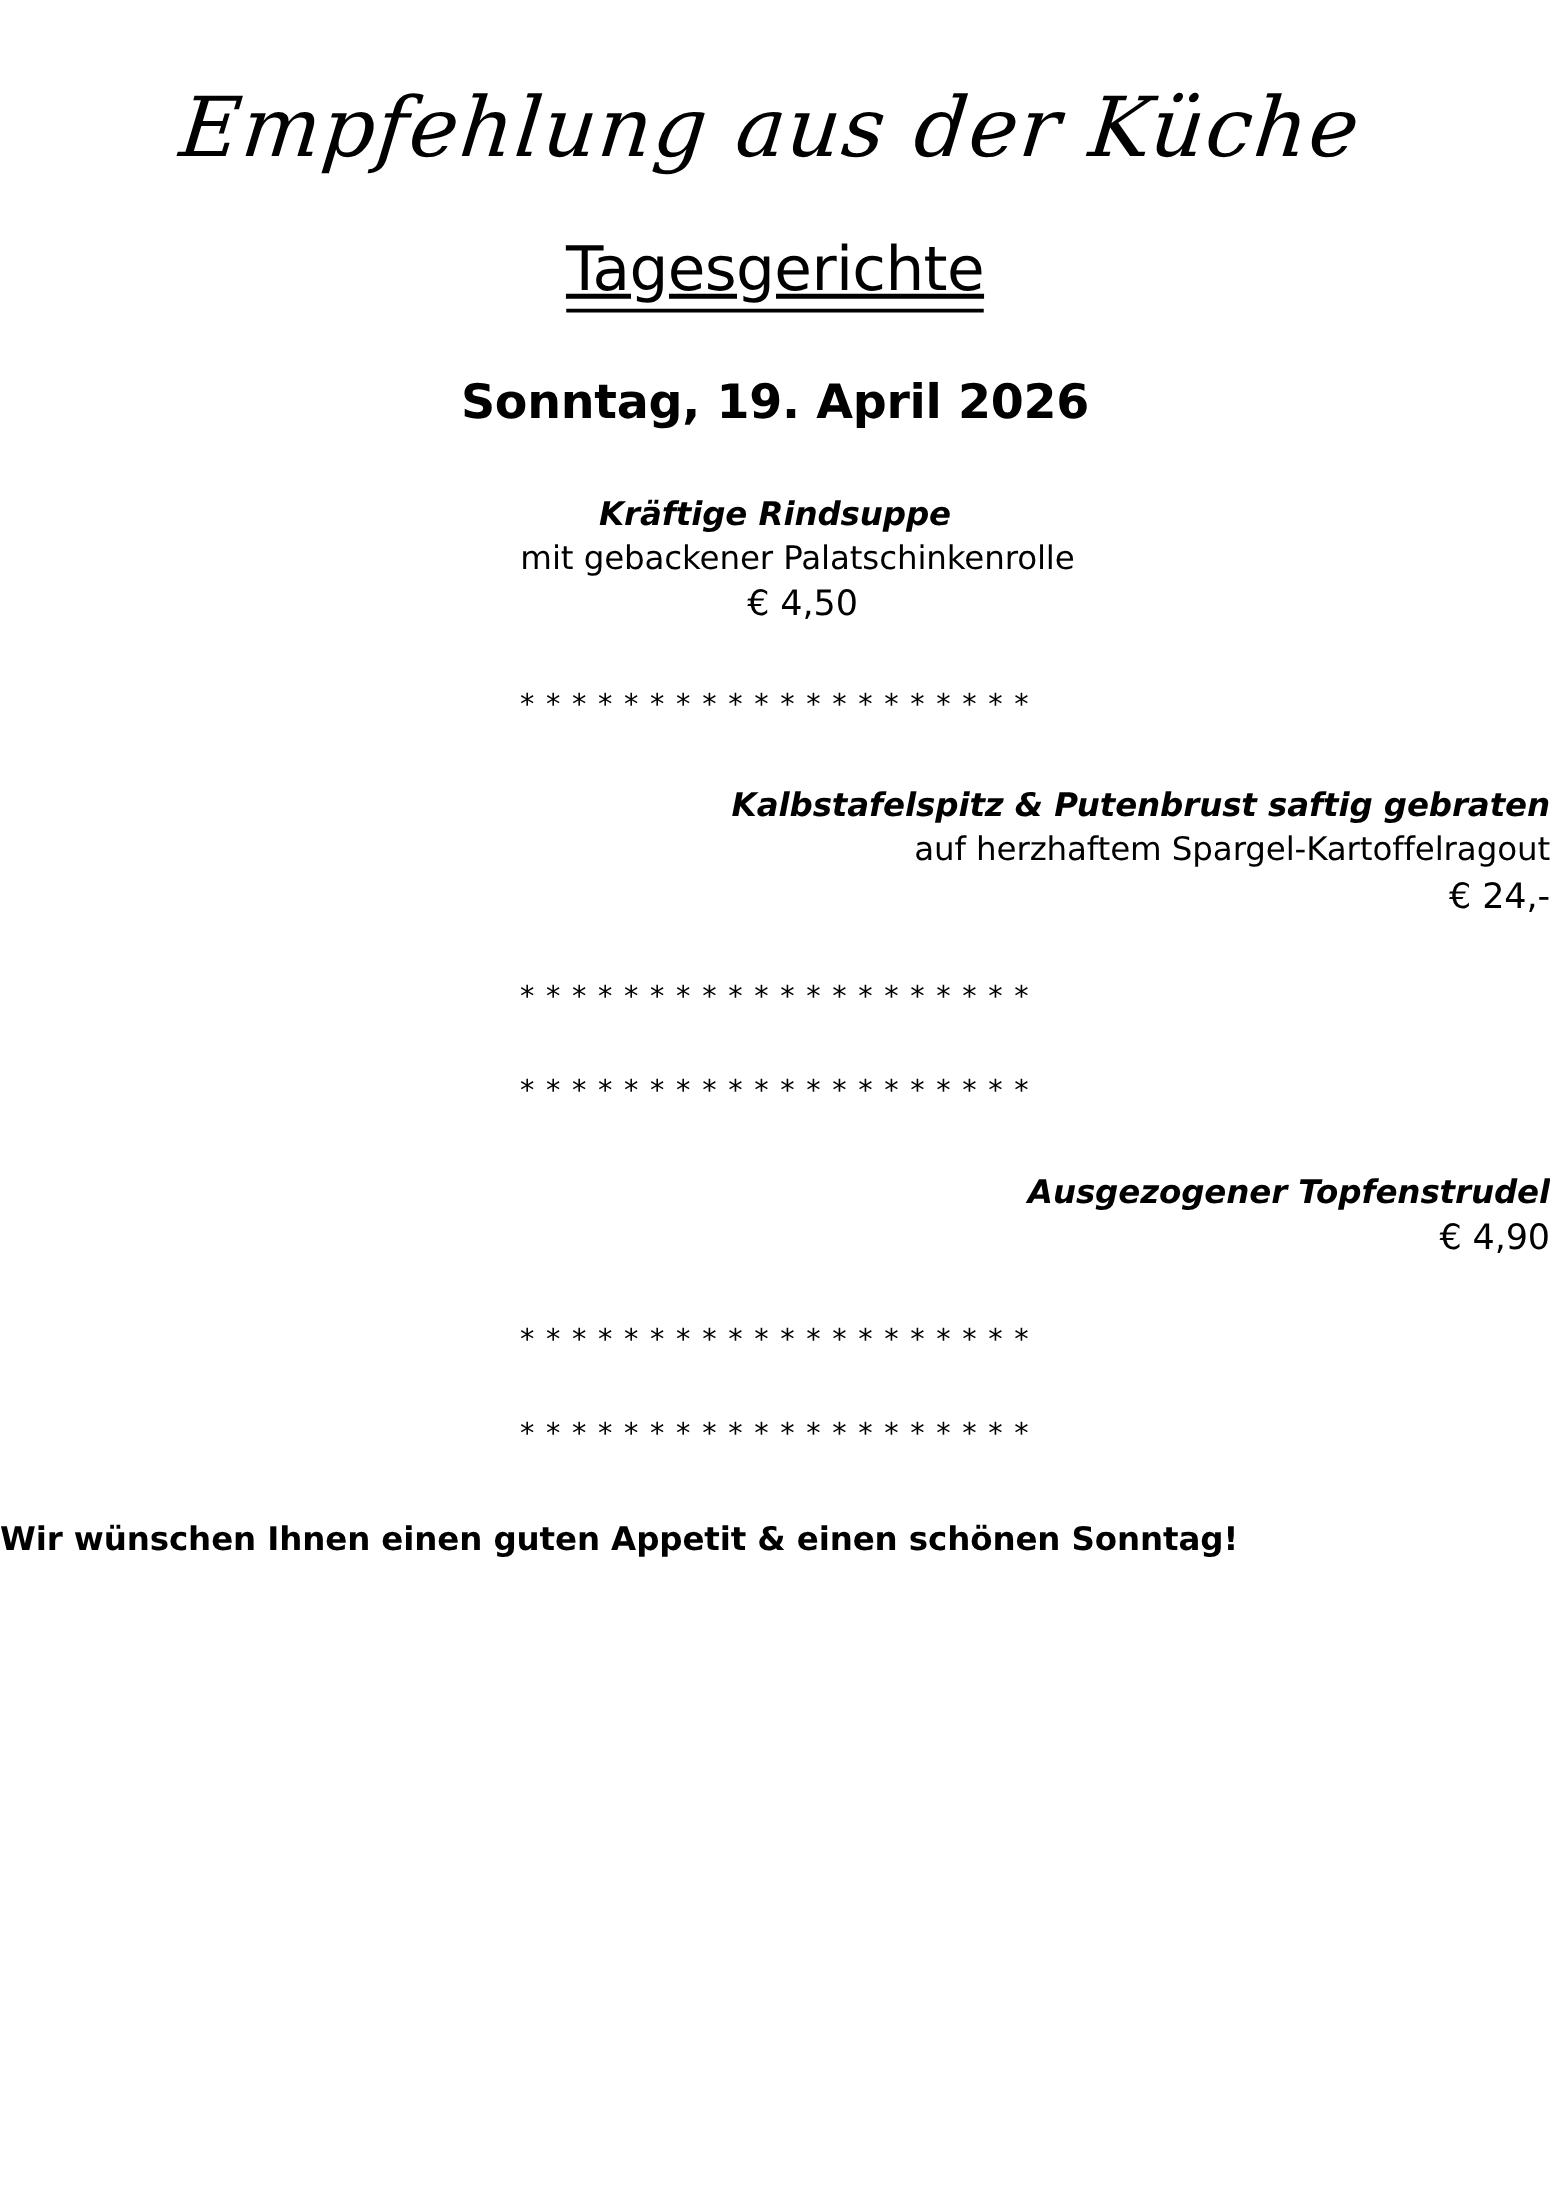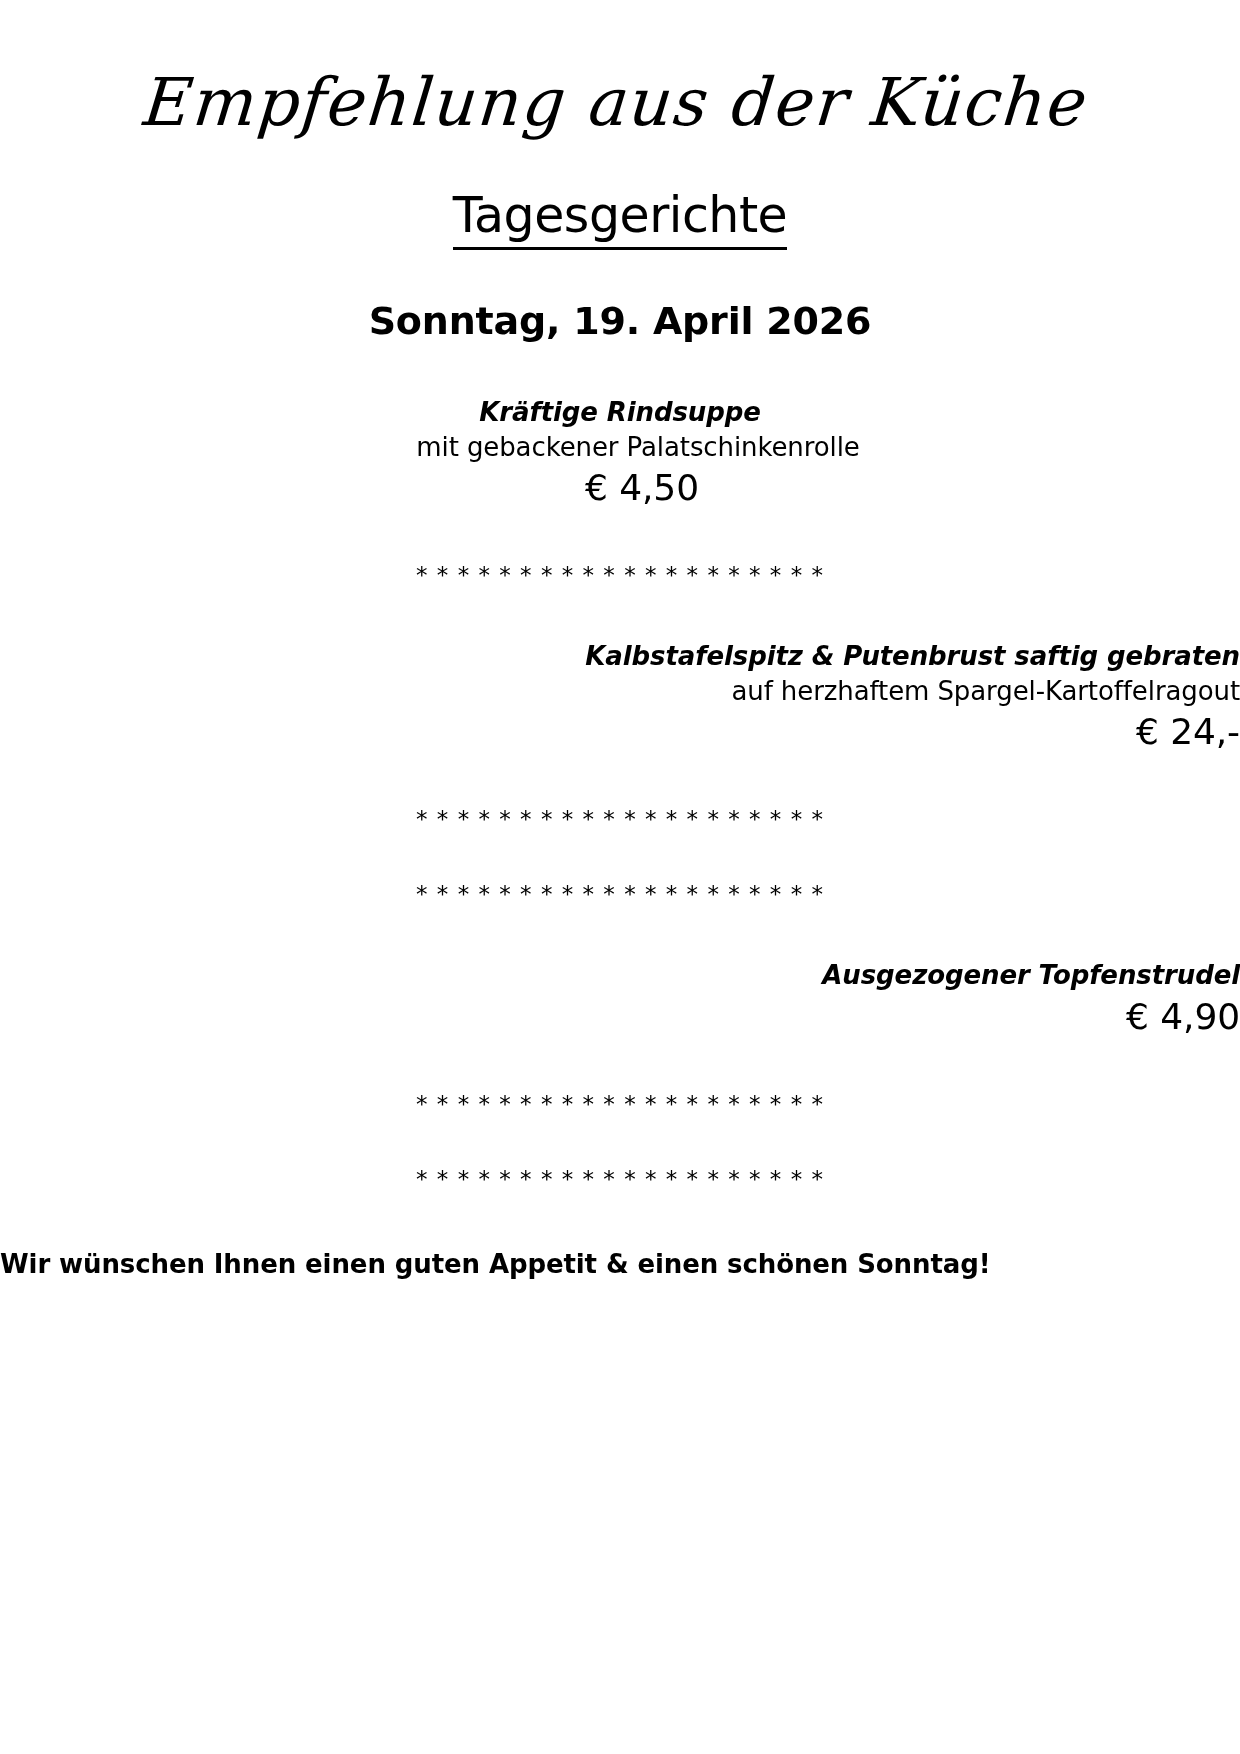--- a/index.html
+++ b/index.html
@@ -40,20 +40,21 @@
   }
 
   .section-title {
     text-align: center;
     font-size: 49px;
     font-weight: 400;
     line-height: 1.0;
     margin: 0;
     padding-top: 55px;
     letter-spacing: -0.5px;
+    text-decoration: underline;
   }
   .section-title span {
     border-bottom: 3px solid #000;
     padding-bottom: 3px;
   }
 
   .date-line {
     text-align: center;
     font-size: 38px;
     font-weight: 700;
@@ -82,21 +83,21 @@
     font-weight: 700;
   }
   .dish-desc {
     font-size: 26px;
     font-weight: 400;
     line-height: 1.33;
     letter-spacing: -0.1px;
     margin-left: 36px;
   }
   .dish-price {
-    font-size: 36px;
+    font-size: 28px;
     font-weight: 400;
     line-height: 1.33;
     letter-spacing: -0.1px;
     padding-left: 44px;
   }
 
   .separator {
     text-align: center;
     font-size: 23px;
     font-family: "DejaVu Sans", sans-serif;

